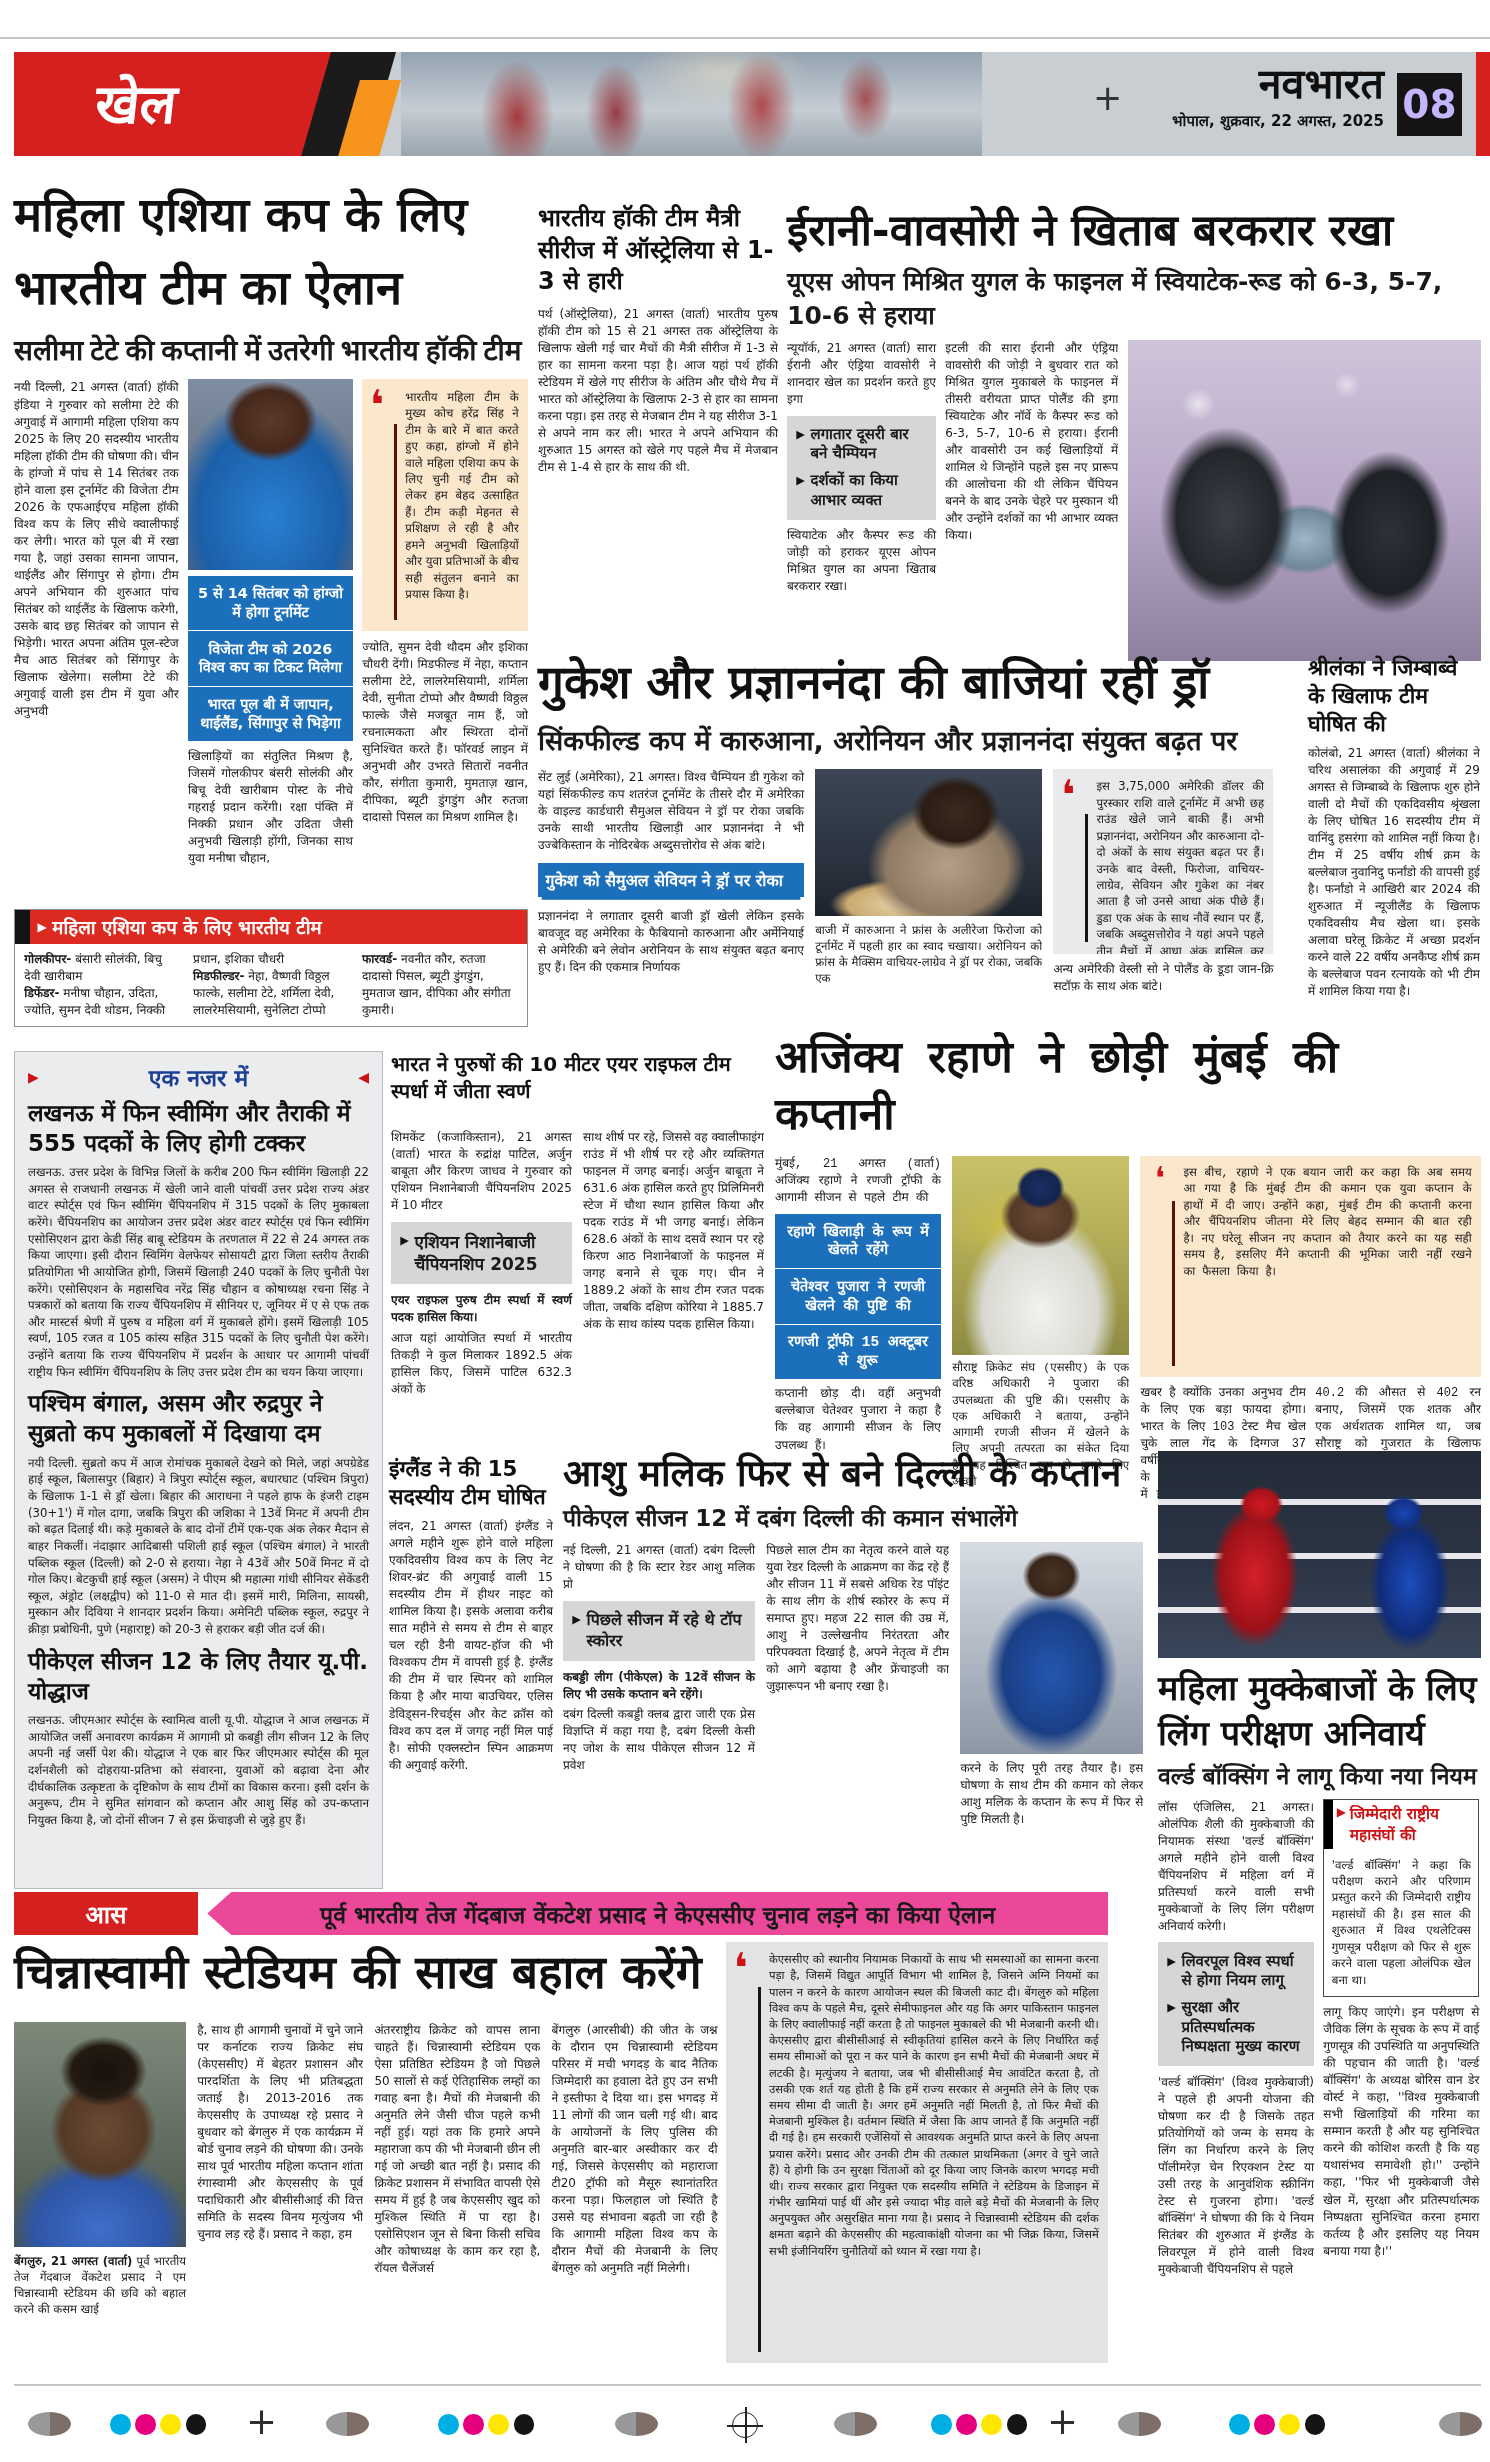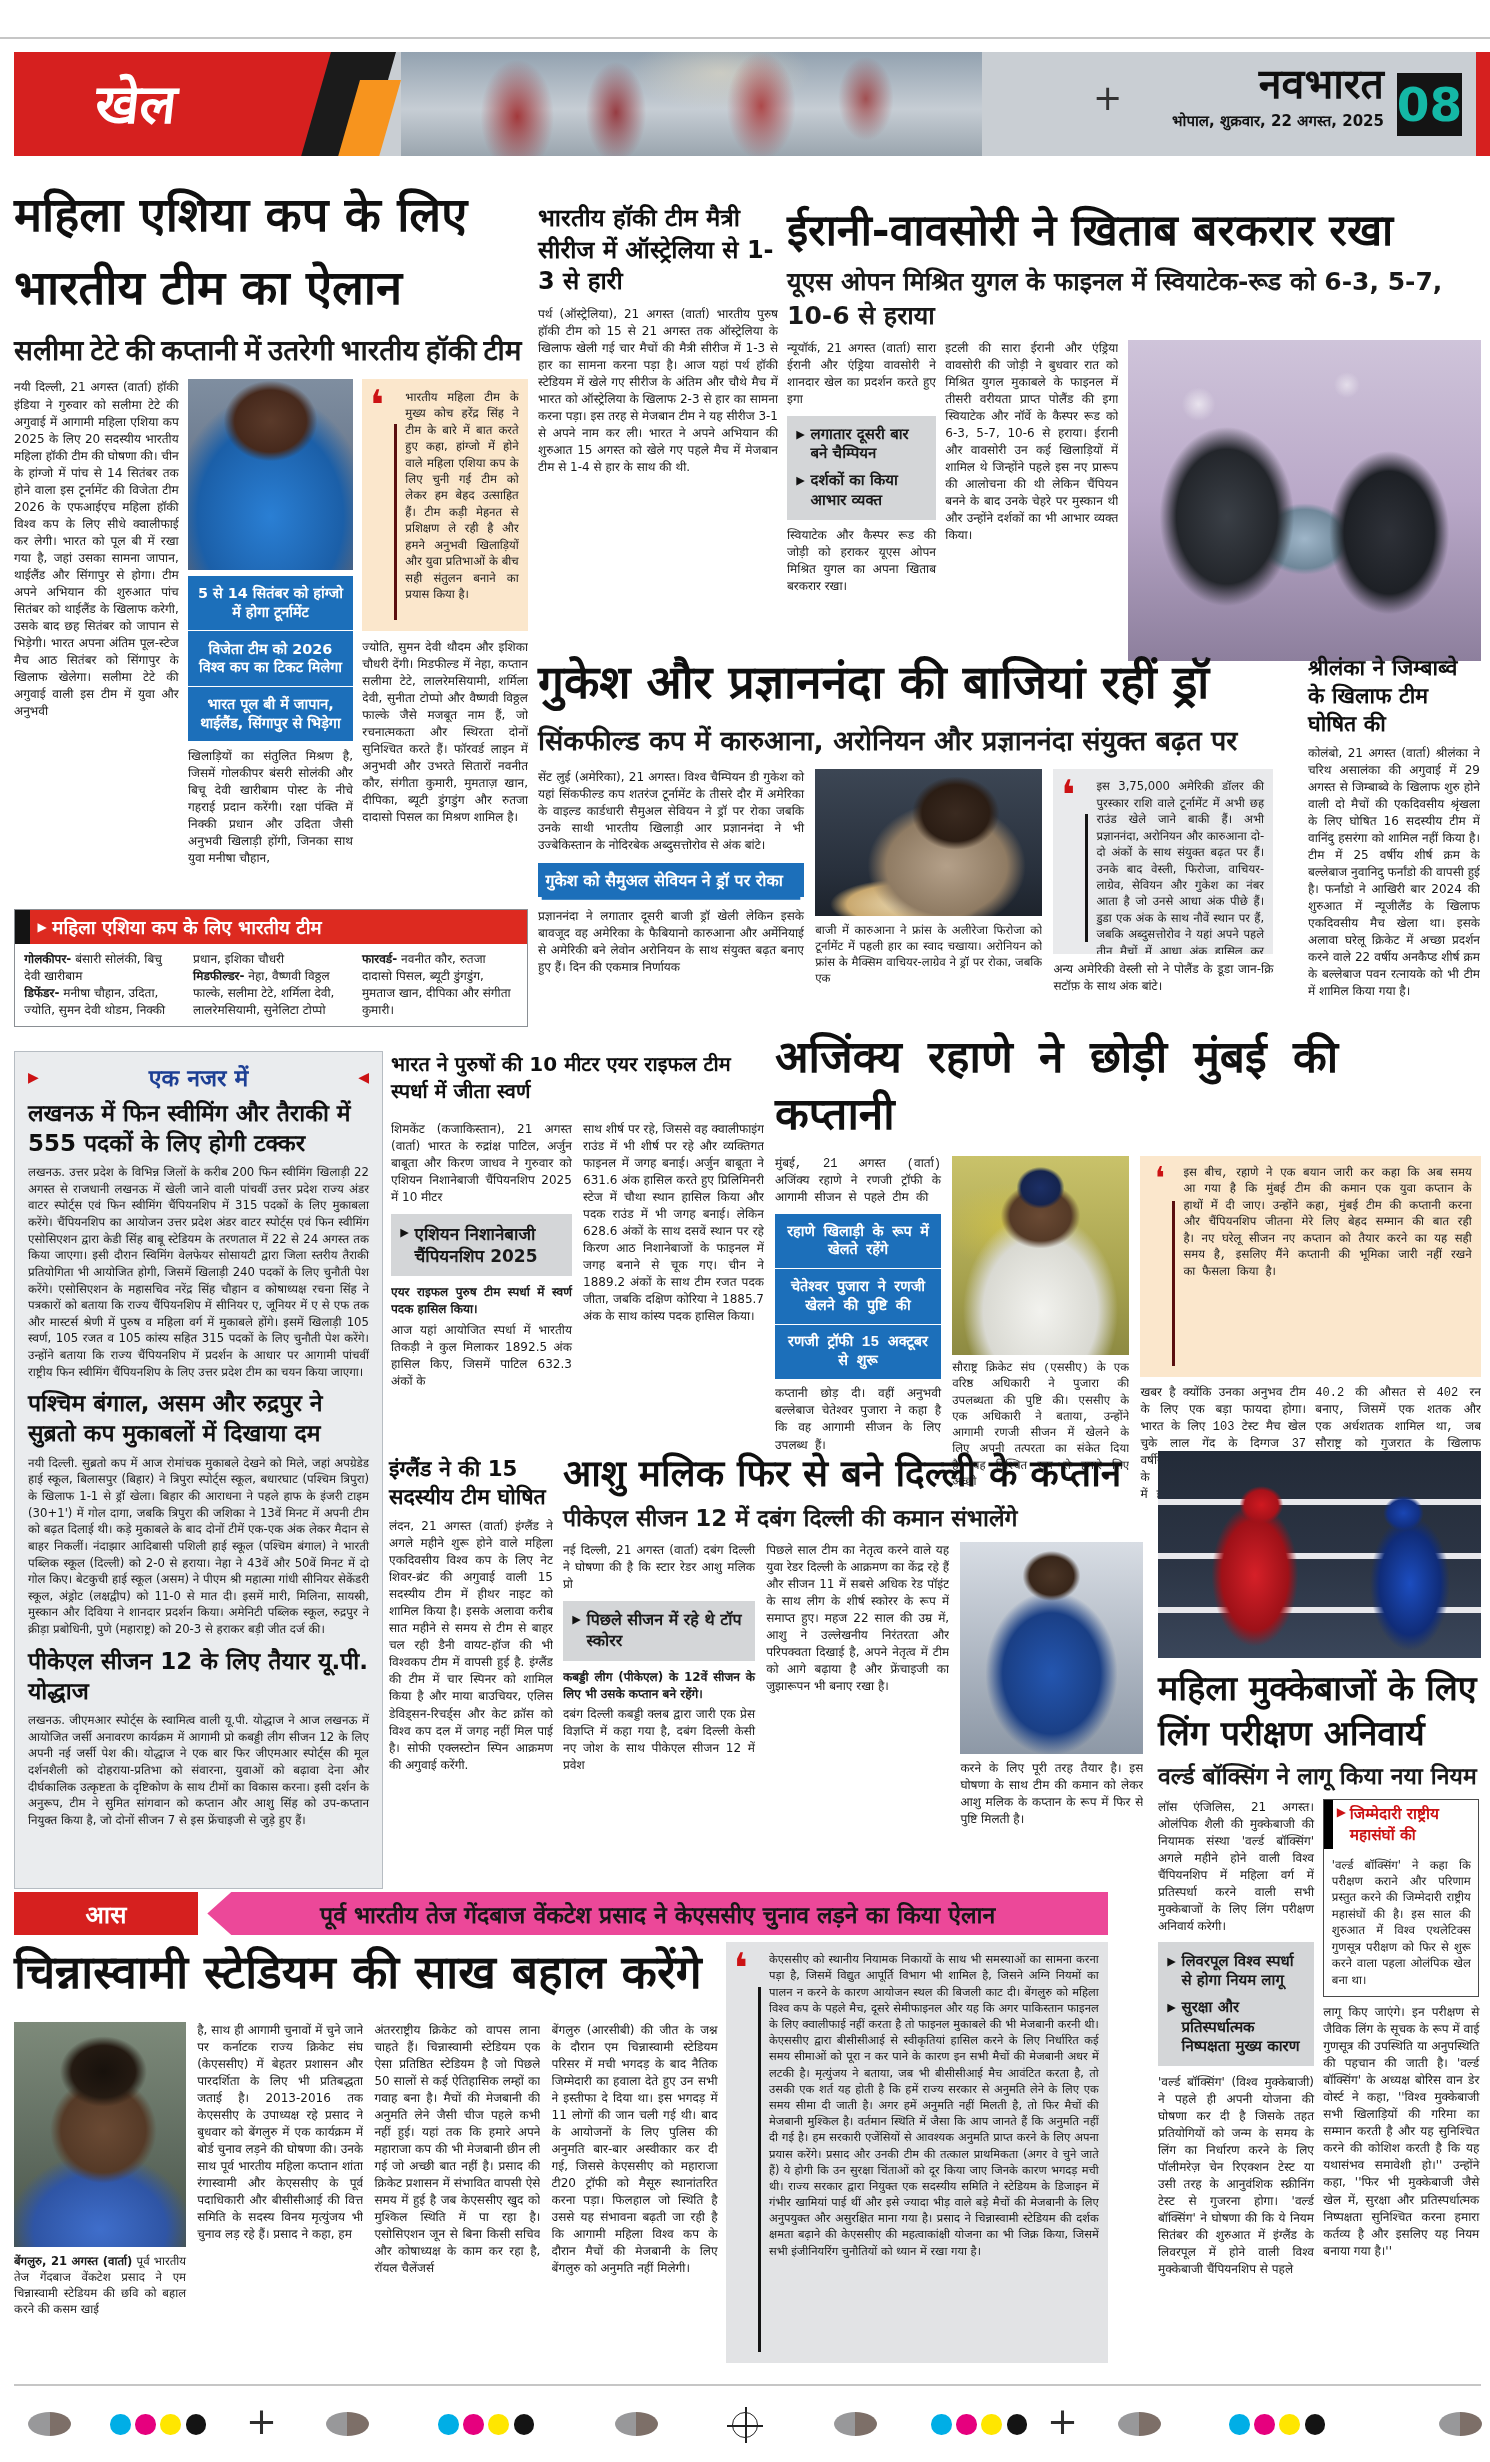--- a/index.html
+++ b/index.html
@@ -24,22 +24,22 @@
        radial-gradient(51px 79px at 20% 62%,rgba(158,32,34,.85),transparent 72%),
        radial-gradient(42px 70px at 37% 58%,rgba(140,24,30,.8),transparent 72%),
        radial-gradient(48px 75px at 62% 52%,rgba(168,40,40,.8),transparent 72%),
        radial-gradient(37px 56px at 80% 45%,rgba(150,30,30,.7),transparent 75%),
        radial-gradient(112px 47px at 55% 20%,rgba(235,225,200,.55),transparent 80%),
        linear-gradient(180deg,#93a2b0 0%,#c6cdd4 55%,#9aa5ae 100%);}
   .mh-gray{position:absolute;left:969px;top:0;width:494px;height:104px;background:#c9ced3;}
   .mh-plus{position:absolute;left:110px;top:26px;font-size:35px;font-weight:400;color:#333;}
   .mh-paper{position:absolute;right:93px;top:1.9px;font-size:41px;font-weight:800;color:#0f0f0f;}
   .mh-date{position:absolute;right:93px;top:58px;font-size:15px;font-weight:700;color:#111;}
-  .mh-page{position:absolute;right:15px;top:20.5px;width:65px;height:63px;background:#141414;color:#14b8a6;
-           display:flex;align-items:center;justify-content:center;font-size:47px;font-weight:800;}
+  .mh-page{position:absolute;right:15px;top:20.5px;width:65px;height:63px;background:#141414;color:#c4b5fd;
+           display:flex;align-items:center;justify-content:center;font-size:39px;font-weight:800;}
   
   .bluebox{background:#1c6fba;color:#fff;}
   .bluebox .bb-item{padding:8.4px 5.6px;text-align:center;font-weight:700;font-size:14.4px;line-height:1.3;}
   .bluebox .bb-item + .bb-item{border-top:1.9px solid #fff;}
   .quote-cream{background:#fbe7cc;position:relative;padding:9.3px 9.3px 9.3px 43px;}
   .quote-gray{background:#e9eaec;position:relative;padding:9.3px 9.3px 9.3px 43px;}
   .q-glyph{position:absolute;left:7.5px;top:1.9px;font-size:41px;color:#cc1214;font-weight:800;}
   .q-rule{position:absolute;left:32px;top:45px;bottom:11.2px;width:2.8px;background:#5a0f10;}
   .quote-gray .q-rule{background:#151515;}
   .quote-txt{font-size:11.6px;line-height:1.42;text-align:justify;}
@@ -208,21 +208,21 @@
     <div class="hl center" style="font-size:23px;line-height:1.3;margin-top:5.6px;">लखनऊ में फिन स्वीमिंग और तैराकी में 555 पदकों के लिए होगी टक्कर</div>
     <div class="body-txt" style="font-size:11.7px;margin-top:5.6px;">लखनऊ. उत्तर प्रदेश के विभिन्न जिलों के करीब 200 फिन स्वीमिंग खिलाड़ी 22 अगस्त से राजधानी लखनऊ में खेली जाने वाली पांचवीं उत्तर प्रदेश राज्य अंडर वाटर स्पोर्ट्स एवं फिन स्वीमिंग चैंपियनशिप में 315 पदकों के लिए मुकाबला करेंगे। चैंपियनशिप का आयोजन उत्तर प्रदेश अंडर वाटर स्पोर्ट्स एवं फिन स्वीमिंग एसोसिएशन द्वारा केडी सिंह बाबू स्टेडियम के तरणताल में 22 से 24 अगस्त तक किया जाएगा। इसी दौरान स्विमिंग वेलफेयर सोसायटी द्वारा जिला स्तरीय तैराकी प्रतियोगिता भी आयोजित होगी, जिसमें खिलाड़ी 240 पदकों के लिए चुनौती पेश करेंगे। एसोसिएशन के महासचिव नरेंद्र सिंह चौहान व कोषाध्यक्ष रचना सिंह ने पत्रकारों को बताया कि राज्य चैंपियनशिप में सीनियर ए, जूनियर में ए से एफ तक और मास्टर्स श्रेणी में पुरुष व महिला वर्ग में मुकाबले होंगे। इसमें खिलाड़ी 105 स्वर्ण, 105 रजत व 105 कांस्य सहित 315 पदकों के लिए चुनौती पेश करेंगे। उन्होंने बताया कि राज्य चैंपियनशिप में प्रदर्शन के आधार पर आगामी पांचवीं राष्ट्रीय फिन स्वीमिंग चैंपियनशिप के लिए उत्तर प्रदेश टीम का चयन किया जाएगा।</div>
     <div class="hl center" style="font-size:23px;line-height:1.3;margin-top:9.3px;">पश्चिम बंगाल, असम और रुद्रपुर ने सुब्रतो कप मुकाबलों में दिखाया दम</div>
     <div class="body-txt" style="font-size:11.7px;margin-top:5.6px;">नयी दिल्ली. सुब्रतो कप में आज रोमांचक मुकाबले देखने को मिले, जहां अपग्रेडेड हाई स्कूल, बिलासपुर (बिहार) ने त्रिपुरा स्पोर्ट्स स्कूल, बधारघाट (पश्चिम त्रिपुरा) के खिलाफ 1-1 से ड्रॉ खेला। बिहार की आराधना ने पहले हाफ के इंजरी टाइम (30+1') में गोल दागा, जबकि त्रिपुरा की जशिका ने 13वें मिनट में अपनी टीम को बढ़त दिलाई थी। कड़े मुकाबले के बाद दोनों टीमें एक-एक अंक लेकर मैदान से बाहर निकलीं। नंदाझार आदिबासी पशिली हाई स्कूल (पश्चिम बंगाल) ने भारती पब्लिक स्कूल (दिल्ली) को 2-0 से हराया। नेहा ने 43वें और 50वें मिनट में दो गोल किए। बेटकुची हाई स्कूल (असम) ने पीएम श्री महात्मा गांधी सीनियर सेकेंडरी स्कूल, अंड्रोट (लक्षद्वीप) को 11-0 से मात दी। इसमें मारी, मिलिना, सायस्री, मुस्कान और दिविया ने शानदार प्रदर्शन किया। अमेनिटी पब्लिक स्कूल, रुद्रपुर ने क्रीड़ा प्रबोधिनी, पुणे (महाराष्ट्र) को 20-3 से हराकर बड़ी जीत दर्ज की।</div>
     <div class="hl center" style="font-size:23px;line-height:1.3;margin-top:9.3px;">पीकेएल सीजन 12 के लिए तैयार यू.पी. योद्धाज</div>
     <div class="body-txt" style="font-size:11.7px;margin-top:5.6px;">लखनऊ. जीएमआर स्पोर्ट्स के स्वामित्व वाली यू.पी. योद्धाज ने आज लखनऊ में आयोजित जर्सी अनावरण कार्यक्रम में आगामी प्रो कबड्डी लीग सीजन 12 के लिए अपनी नई जर्सी पेश की। योद्धाज ने एक बार फिर जीएमआर स्पोर्ट्स की मूल दर्शनशैली को दोहराया-प्रतिभा को संवारना, युवाओं को बढ़ावा देना और दीर्घकालिक उत्कृष्टता के दृष्टिकोण के साथ टीमों का विकास करना। इसी दर्शन के अनुरूप, टीम ने सुमित सांगवान को कप्तान और आशु सिंह को उप-कप्तान नियुक्त किया है, जो दोनों सीजन 7 से इस फ्रेंचाइजी से जुड़े हुए हैं।</div>
   </div>
 
   <div class="abs" style="left:391px;top:1051px;width:373px;">
     <div class="hl center" style="font-size:20px;line-height:1.35;">भारत ने पुरुषों की 10 मीटर एयर राइफल टीम स्पर्धा में जीता स्वर्ण</div>
-    <div style="display:flex;gap:11.2px;margin-top:16px;height:296px;" class="clip">
+    <div style="display:flex;gap:11.2px;margin-top:24px;height:296px;" class="clip">
       <div style="width:181px;">
         <div class="body-txt">शिमकेंट (कजाकिस्तान), 21 अगस्त (वार्ता) भारत के रुद्रांक्ष पाटिल, अर्जुन बाबूता और किरण जाधव ने गुरुवार को एशियन निशानेबाजी चैंपियनशिप 2025 में 10 मीटर</div>
         <div class="graybull" style="margin:7.5px 0;">
           <div class="gb-item" style="font-size:17px;">
               <span class="gb-arrow">▶</span>
               <span>एशियन निशानेबाजी चैंपियनशिप 2025</span>
             </div>
         </div>
         <div class="body-txt bold">एयर राइफल पुरुष टीम स्पर्धा में स्वर्ण पदक हासिल किया।</div>
         <div class="body-txt" style="margin-top:3.7px;">आज यहां आयोजित स्पर्धा में भारतीय तिकड़ी ने कुल मिलाकर 1892.5 अंक हासिल किए, जिसमें पाटिल 632.3 अंकों के</div>

